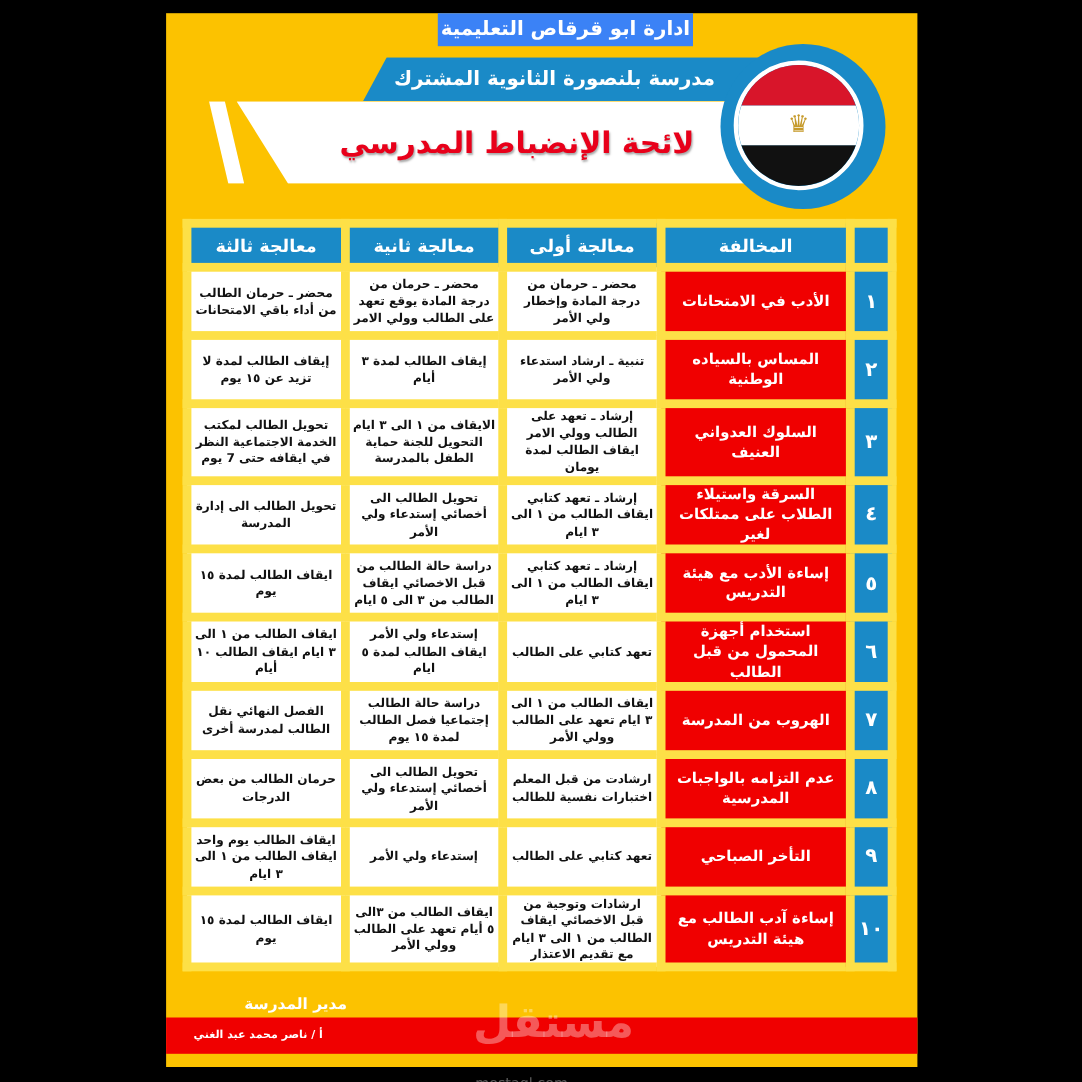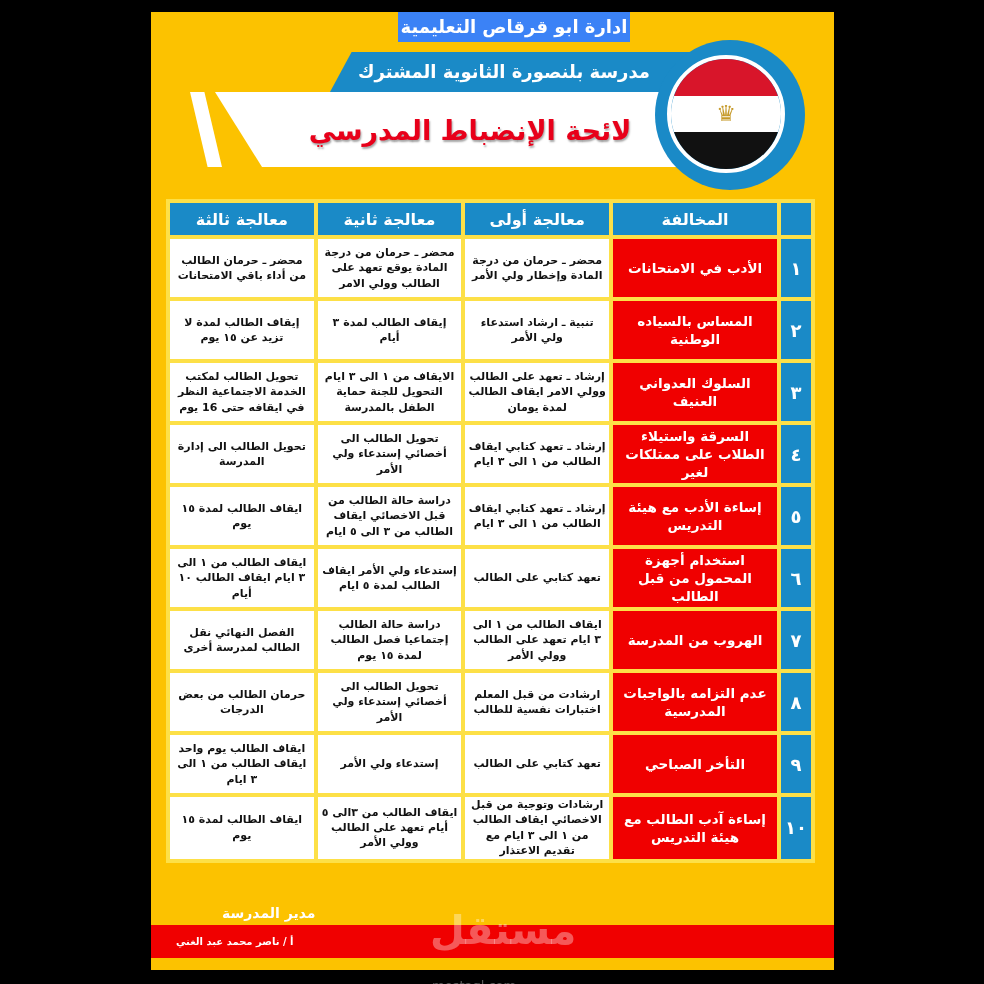--- a/index.html
+++ b/index.html
@@ -19,21 +19,21 @@
            text-shadow:1px 2px 2px rgba(0,0,0,.35); }
   .flag-ring { position:absolute; left:655px; top:40px; width:150px; height:150px; border-radius:50%; background:#1a8ac7; }
   .flag { position:absolute; left:667px; top:55px; width:118px; height:118px; border-radius:50%;
           border:4px solid #fff; overflow:hidden; box-sizing:border-box; }
   .flag div { height:33.33%; }
   .flag .r { background:#d8152a; } .flag .w { background:#fff; position:relative; } .flag .b { background:#111; }
   .eagle { position:absolute; left:50%; top:50%; transform:translate(-50%,-50%); color:#c69a2a; font-size:22px; line-height:1; }
 
   table.rules { position:absolute; left:166px; top:199px; width:649px; border-collapse:collapse;
                 direction:rtl; table-layout:fixed; }
-  table.rules td, table.rules th { border:4px solid #fde047; text-align:center; vertical-align:middle; padding:0 3px; }
+  table.rules td, table.rules th { border:8px solid #fde047; text-align:center; vertical-align:middle; padding:0 3px; }
   table.rules th { background:#1a8ac7; color:#fff; font-size:16px; height:32px; font-weight:bold; }
   .num { background:#1a8ac7; color:#fff; font-weight:bold; font-size:18px; width:24px; }
   .vio { background:#f00000; color:#fff; font-weight:bold; font-size:13.5px; width:158px; line-height:1.35; }
   .act { background:#fff; color:#111; font-weight:bold; font-size:11px; line-height:1.4; }
   tr.row { height:62px; }
 
   .sig-title { position:absolute; left:222px; top:905px; color:#ffffff; font-weight:bold; font-size:14px; direction:rtl; }
   .sig-bar { position:absolute; left:151px; top:925px; width:683px; height:33px; background:#f00000; }
   .sig-name { position:absolute; left:176px; top:925px; color:#fff; font-weight:bold; font-size:10px; line-height:33px; direction:rtl; }
   .wm { position:absolute; left:430px; top:910px; color:rgba(255,255,255,.35); font-weight:bold; font-size:40px; line-height:1; }
@@ -80,21 +80,21 @@
       <td class="vio">المساس بالسياده الوطنية</td>
       <td class="act">تنبية ـ ارشاد استدعاء ولي الأمر</td>
       <td class="act">إيقاف الطالب لمدة ٣ أيام</td>
       <td class="act">إيقاف الطالب لمدة لا تزيد عن ١٥ يوم</td>
     </tr>
     <tr class="row">
       <td class="num">٣</td>
       <td class="vio">السلوك العدواني العنيف</td>
       <td class="act">إرشاد ـ تعهد على الطالب وولي الامر ايقاف الطالب لمدة يومان</td>
       <td class="act">الايقاف من ١ الى ٣ ايام التحويل للجنة حماية الطفل بالمدرسة</td>
-      <td class="act">تحويل الطالب لمكتب الخدمة الاجتماعية النظر في ايقافه حتى 16 يوم</td>
+      <td class="act">تحويل الطالب لمكتب الخدمة الاجتماعية النظر في ايقافه حتى 7 يوم</td>
     </tr>
     <tr class="row">
       <td class="num">٤</td>
       <td class="vio">السرقة واستيلاء الطلاب على ممتلكات لغير</td>
       <td class="act">إرشاد ـ تعهد كتابي ايقاف الطالب من ١ الى ٣ ايام</td>
       <td class="act">تحويل الطالب الى أخصائي إستدعاء ولي الأمر</td>
       <td class="act">تحويل الطالب الى إدارة المدرسة</td>
     </tr>
     <tr class="row">
       <td class="num">٥</td>

